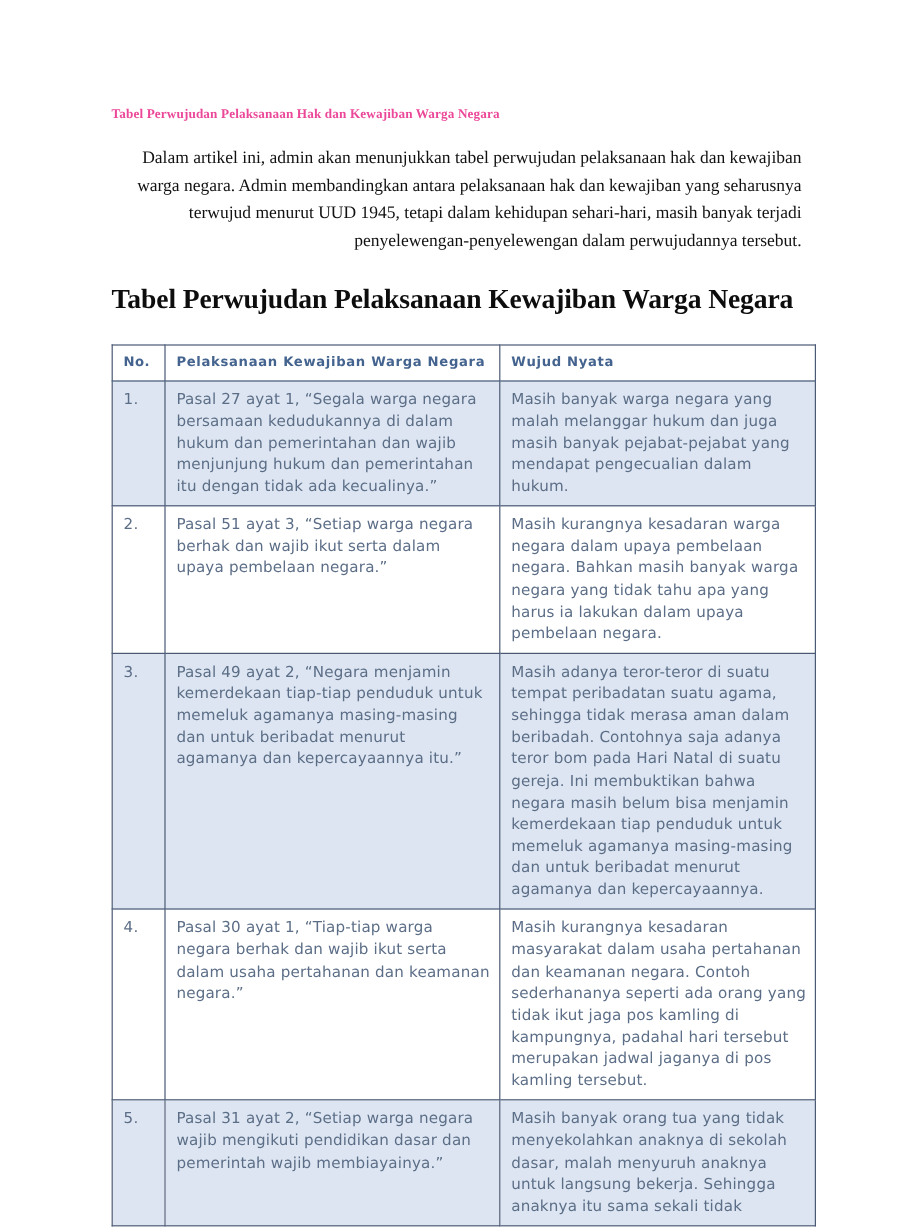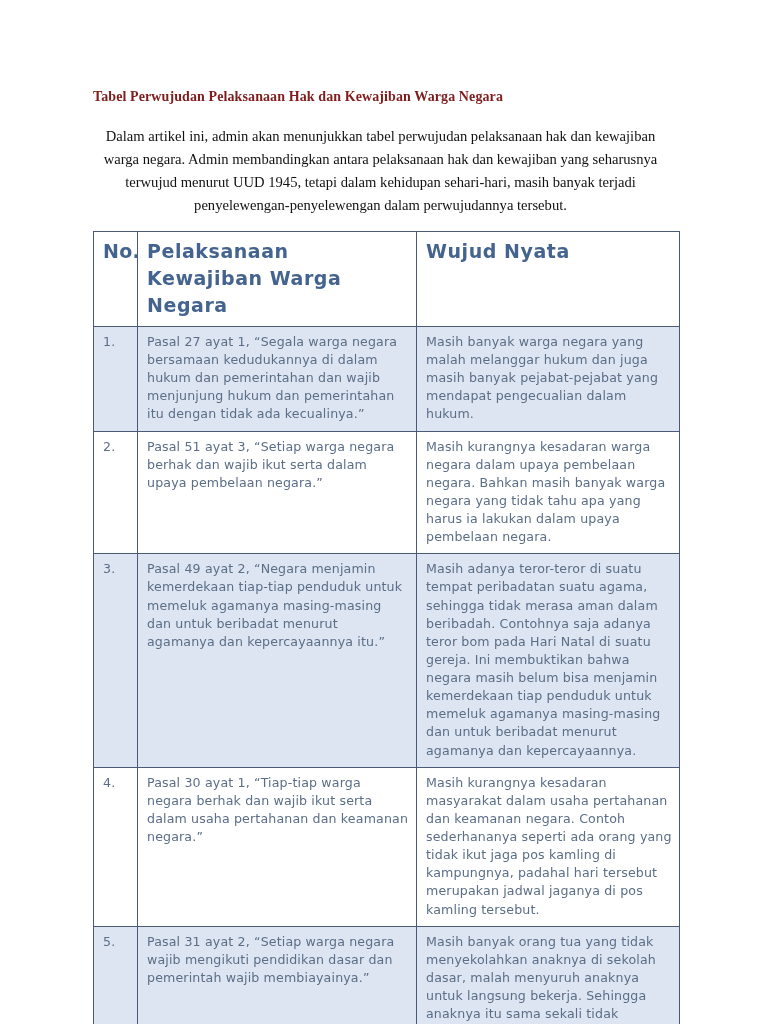--- a/index.html
+++ b/index.html
@@ -16,34 +16,34 @@
   }
   .page {
     position: relative;
     width: 768px;
     height: 1024px;
     box-sizing: border-box;
     padding: 88px 100px 0 93px;
   }
   .doc-title {
     font-family: "Liberation Serif", "DejaVu Serif", serif;
-    font-size: 14px;
+    font-size: 11px;
     font-weight: bold;
     line-height: 1.35;
     margin: 0 0 18px 0;
     letter-spacing: 0.1px;
-    color: #7f1d1d;
+    color: #ec4899;
   }
   .intro {
     font-family: "Liberation Serif", "DejaVu Serif", serif;
     font-size: 14.6px;
     line-height: 1.58;
     margin: 0 0 14px 0;
     color: #111111;
-    text-align: center;
+    text-align: right;
   }
   .section-heading {
     font-family: "Liberation Serif", "DejaVu Serif", serif;
     font-size: 23px;
     font-weight: bold;
     line-height: 1.3;
     margin: 22px 0 22px 0;
     color: #0d0d0d;
     letter-spacing: -0.1px;
   }
@@ -67,21 +67,21 @@
     box-sizing: border-box;
   }
   col.c-no    { width: 44px; }
   col.c-left  { width: 279px; }
   col.c-right { width: 263px; }
 
   thead th {
     background: #ffffff;
     color: #44648f;
     font-weight: bold;
-    font-size: 19px;
+    font-size: 11px;
     line-height: 1.42;
     letter-spacing: 0.55px;
     padding-top: 8px;
     padding-bottom: 9px;
   }
   th.th-no {
     text-align: left;
     padding-left: 9px;
     letter-spacing: 0.3px;
   }
@@ -117,20 +117,21 @@
 </style>
 </head>
 <body>
 
 <div class="page">
 
   <h1 class="doc-title">Tabel Perwujudan Pelaksanaan Hak dan Kewajiban Warga Negara</h1>
 
   <p class="intro">Dalam artikel ini, admin akan menunjukkan tabel perwujudan pelaksanaan hak dan kewajiban warga negara. Admin membandingkan antara pelaksanaan hak dan kewajiban yang seharusnya terwujud menurut UUD 1945, tetapi dalam kehidupan sehari-hari, masih banyak terjadi penyelewengan-penyelewengan dalam perwujudannya tersebut.</p>
 
+  <h2 class="section-heading">Tabel Perwujudan Pelaksanaan Kewajiban Warga Negara</h2>
 
   <div class="tbl-wrap">
     <table class="data-table">
       <colgroup>
         <col class="c-no">
         <col class="c-left">
         <col class="c-right">
       </colgroup>
       <thead>
         <tr>

